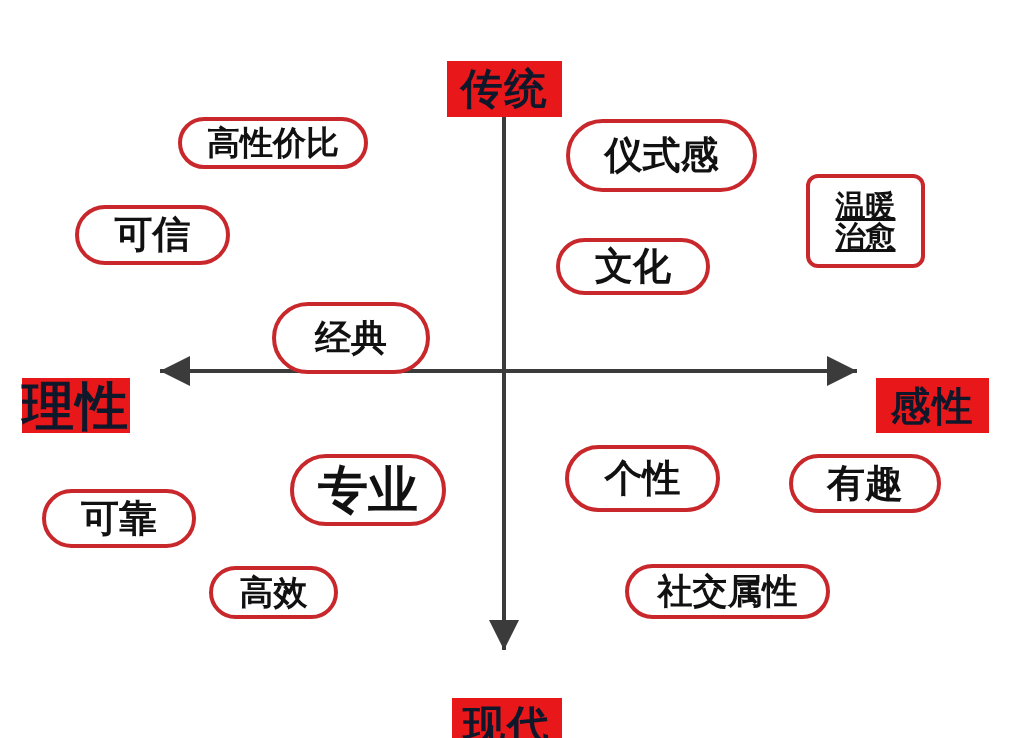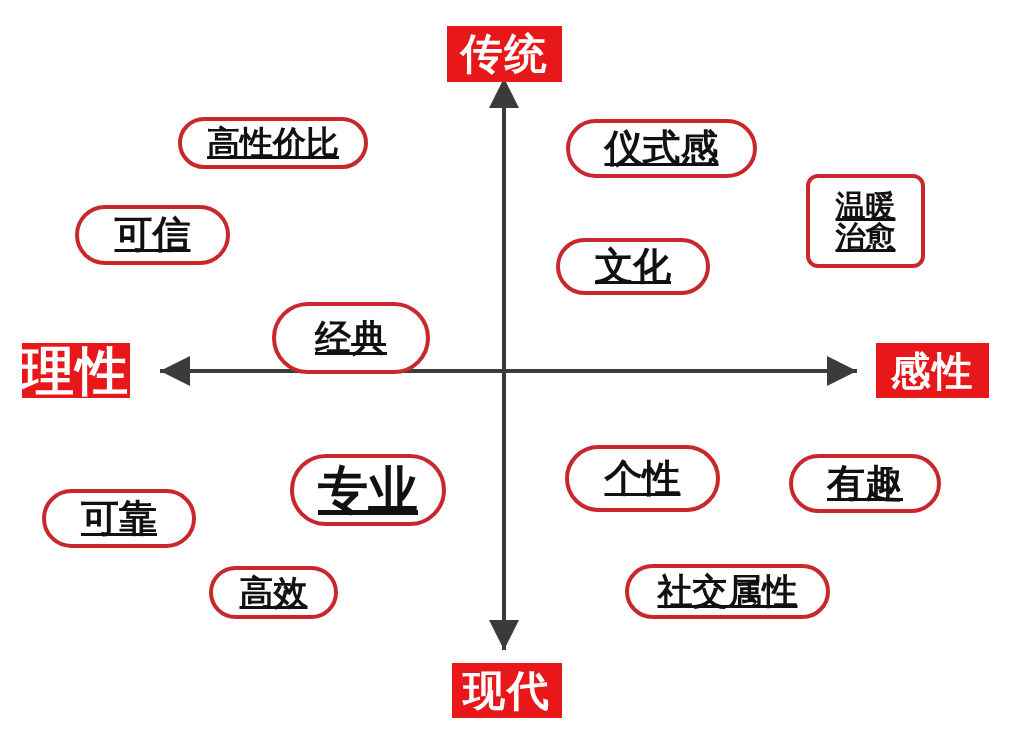--- a/index.html
+++ b/index.html
@@ -66,28 +66,29 @@
     top: 356px;
     border-top: 15px solid transparent;
     border-bottom: 15px solid transparent;
     border-left: 30px solid #3b3b3b;
   }
 
   
   .axis-label {
     position: absolute;
     background: #e8171a;
-    color: #ffffff;
+    color: #0f172a;
     font-weight: bold;
     display: flex;
     align-items: center;
     justify-content: center;
     letter-spacing: 2px;
     line-height: 1;
     box-sizing: border-box;
+    margin-top: 35px;
   }
   .axis-label-top {
     left: 447px;
     top: 26px;
     width: 115px;
     height: 56px;
     font-size: 42px;
   }
   .axis-label-bottom {
     left: 452px;
@@ -119,21 +120,21 @@
     background: #ffffff;
     color: #111111;
     font-weight: bold;
     display: flex;
     align-items: center;
     justify-content: center;
     text-align: center;
     line-height: 1.05;
     white-space: pre-line;
   }
-  .pill.round { border-radius: 999px; text-decoration: underline; }
+  .pill.round { border-radius: 999px; }
   .pill.rect  { border-radius: 12px; text-decoration: underline; }
 </style>
 </head>
 <body>
 
 <div id="canvas">
 
   <div class="axis-line-v"></div>
   <div class="axis-line-h"></div>
   <div class="arrow arrow-up"></div>
@@ -143,21 +144,21 @@
 
   <div class="axis-label axis-label-top">传统</div>
   <div class="axis-label axis-label-bottom">现代</div>
   <div class="axis-label axis-label-left">理性</div>
   <div class="axis-label axis-label-right">感性</div>
 
   <div class="pill round" style="left:178px; top:117px; width:190px; height:52px; font-size:33px;">高性价比</div>
   <div class="pill round" style="left:75px; top:205px; width:155px; height:60px; font-size:38px;">可信</div>
   <div class="pill round" style="left:272px; top:272px; width:158px; height:72px; font-size:36px;margin-top:30px;">经典</div>
 
-  <div class="pill round" style="left:566px; top:119px; width:191px; height:59px; font-size:38px;">仪式感</div>
+  <div class="pill round" style="left:566px; top:119px; width:191px; height:73px; font-size:38px;">仪式感</div>
   <div class="pill round" style="left:556px; top:238px; width:154px; height:57px; font-size:38px;">文化</div>
   <div class="pill rect" style="left:806px; top:174px; width:119px; height:94px; font-size:30px;">温暖
 治愈</div>
 
   <div class="pill round" style="left:42px; top:489px; width:154px; height:59px; font-size:38px;">可靠</div>
   <div class="pill round" style="left:290px; top:454px; width:156px; height:72px; font-size:50px;">专业</div>
   <div class="pill round" style="left:209px; top:566px; width:129px; height:53px; font-size:34px;">高效</div>
 
   <div class="pill round" style="left:565px; top:445px; width:155px; height:67px; font-size:38px;">个性</div>
   <div class="pill round" style="left:789px; top:454px; width:152px; height:59px; font-size:38px;">有趣</div>

